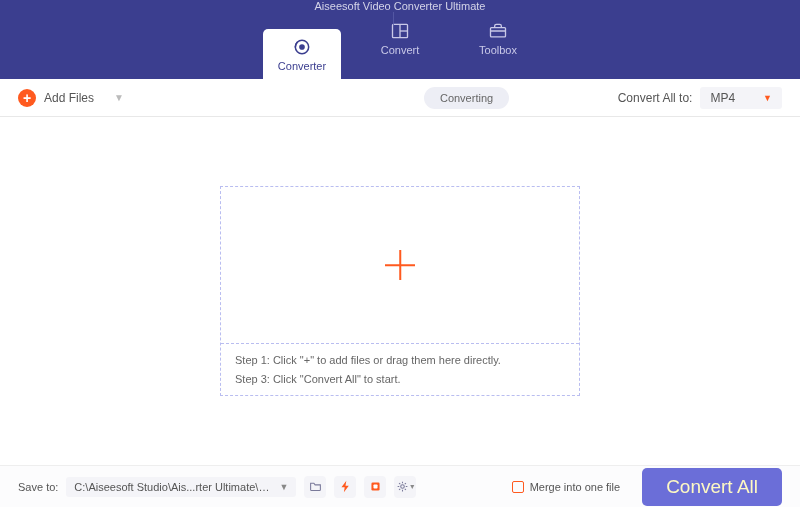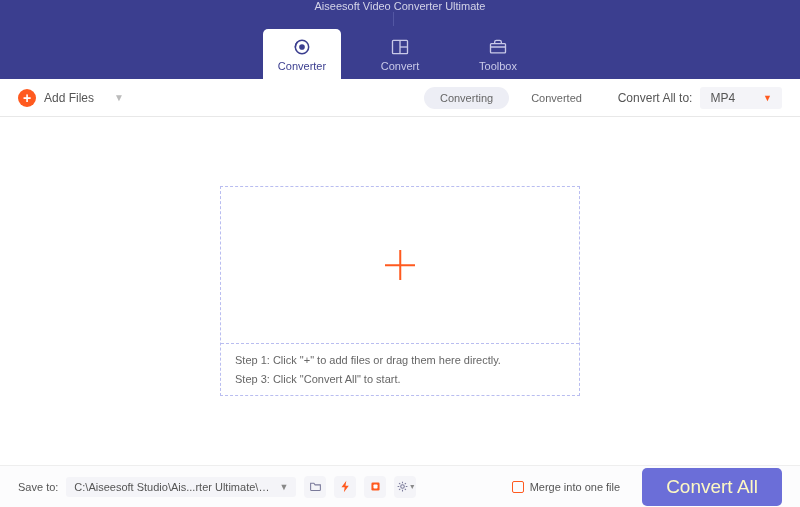--- a/index.html
+++ b/index.html
@@ -7,21 +7,21 @@
 
 .titlebar { height: 24px; background: #3b3e8f; display: flex; align-items: center; padding: 0 10px; color: #d4d4e8; font-size: 11px; flex-direction: column; }
 .titlebar .logo { width: 14px; height: 14px; border-radius: 50%; background: radial-gradient(circle at 30% 30%, #5a5ed0, #3b3e8f); margin-right: 8px; }
 .titlebar .title { flex: 1; }
 .titlebar .win-controls { display: flex; gap: 14px; align-items: center; }
 .titlebar .win-controls span { cursor: pointer; opacity: .8; display: inline-flex; }
 
 .navbar { height: 55px; background: #3b3e8f; display: flex; justify-content: center; align-items: flex-end; }
 .tabs { display: flex; gap: 0; }
 .tab { width: 78px; height: 50px; display: flex; flex-direction: column; align-items: center; justify-content: center; color: #c9c9e8; font-size: 11px; cursor: pointer; border-radius: 5px 5px 0 0; gap: 3px; margin: 0 10px; }
-.tab.active { background: #fff; color: #3b3e8f; }
+.tab.active { background: #fff; color: #3b3e8f; margin-top: 16px; }
 .tab svg { width: 20px; height: 20px; }
 
 .toolbar { height: 38px; border-bottom: 1px solid #e8e8e8; display: flex; align-items: center; padding: 0 18px; font-size: 12px; color: #555; }
 .add-btn { display: flex; align-items: center; gap: 8px; cursor: pointer; }
 .add-btn .plus { width: 18px; height: 18px; border-radius: 50%; background: #ff5a1f; color: #fff; display: flex; align-items: center; justify-content: center; font-size: 14px; font-weight: bold; line-height: 1; }
 .add-btn .chev { margin-left: 12px; color: #bbb; font-size: 10px; }
 
 .seg { display: flex; gap: 6px; margin-left: 300px; }
 .seg-btn { border-radius: 13px; padding: 5px 16px; font-size: 11px; color: #666; cursor: pointer; }
 .seg-btn.active { background: #edeef5; }
@@ -119,21 +119,20 @@
 </div>
 
 <div class="toolbar">
   <div class="add-btn">
     <span class="plus">+</span>
     <span>Add Files</span>
     <span class="chev">▼</span>
   </div>
   <div class="seg">
     <div class="seg-btn active">Converting</div>
-    <div class="seg-btn">Converted</div>
   </div>
   <div class="convert-to">
     <span>Convert All to:</span>
     <div class="format-sel">
       <span>MP4</span>
       <span class="caret">▼</span>
     </div>
   </div>
 </div>
 

